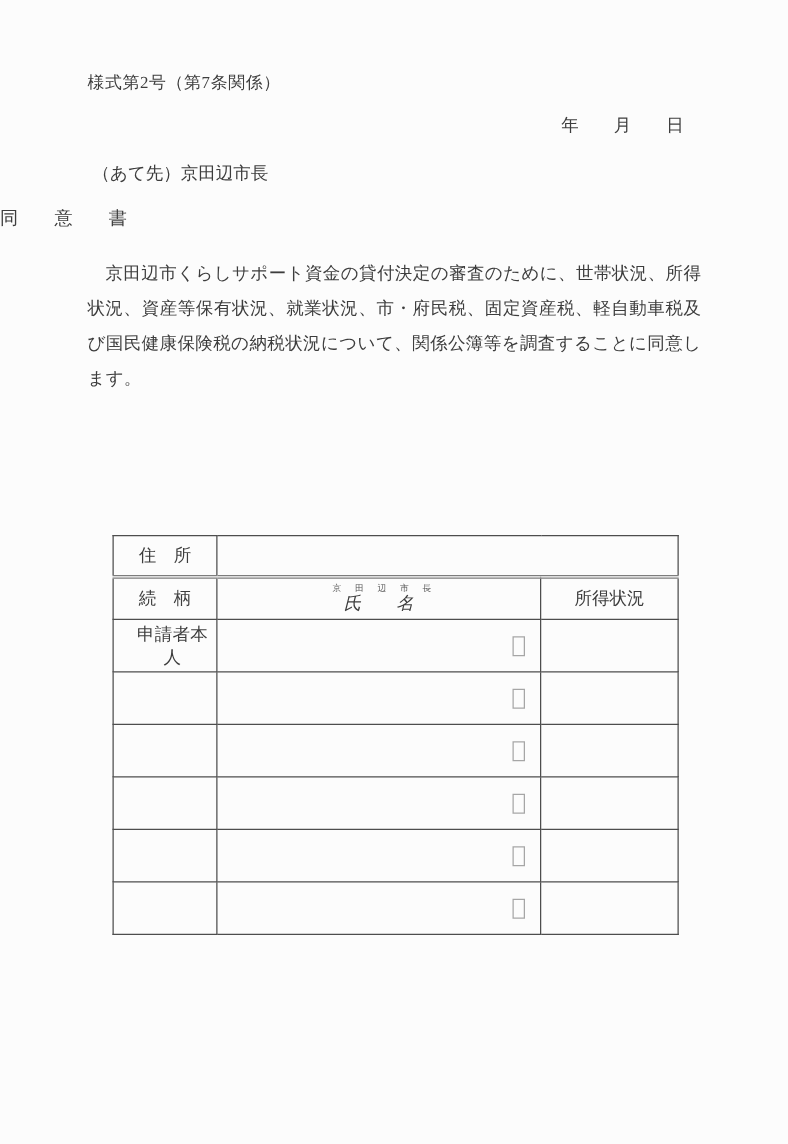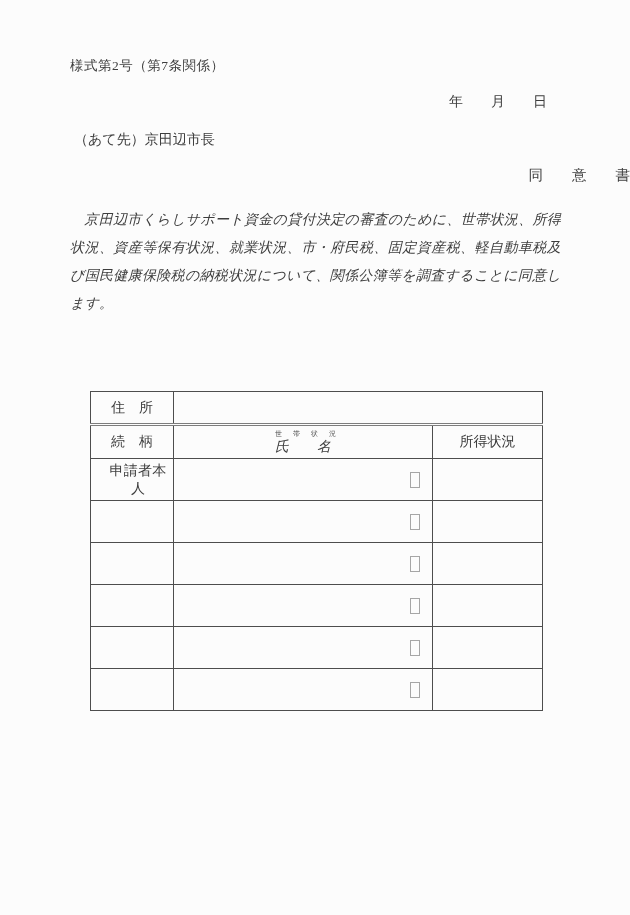--- a/index.html
+++ b/index.html
@@ -36,34 +36,33 @@
   }
   .addressee {
     margin: 20px 70px 4px 74px;
     font-size: 14px;
     line-height: 18px;
   }
   .doc-title {
     margin-top: 16px;
     font-size: 14.5px;
     line-height: 20px;
-    text-align: right;
+    text-align: left;
   }
   .consent-paragraph {
     margin: 21px 69px 0 70px;
     width: 491px;
     font-size: 14px;
     line-height: 28px;
     text-align: justify;
     letter-spacing: 0.2px;
-    font-style: italic;
   }
   .consent-table {
     margin-left: 90px;
-    margin-top: 73px;
+    margin-top: 110px;
     border-collapse: collapse;
     table-layout: fixed;
     width: 452px;
     font-size: 14px;
   }
   .consent-table td {
     border: 1px solid #4d4d4d;
     padding: 0;
     box-sizing: border-box;
     vertical-align: middle;
@@ -141,21 +140,21 @@
     </colgroup>
     <tbody>
       <tr class="row-address">
         <td class="cell-label">住　所</td>
         <td colspan="2"></td>
       </tr>
       <tr class="row-header">
         <td class="cell-label">続　柄</td>
         <td>
           <div class="name-head">
-            <span class="furigana">世帯状況</span>
+            <span class="furigana">京田辺市長</span>
             <span class="name-base">氏　　名</span>
           </div>
         </td>
         <td class="cell-label">所得状況</td>
       </tr>
 
       <tr class="row-entry">
         <td class="relation-entry">申請者本人</td>
         <td>
           <div class="name-entry-cell-inner">

